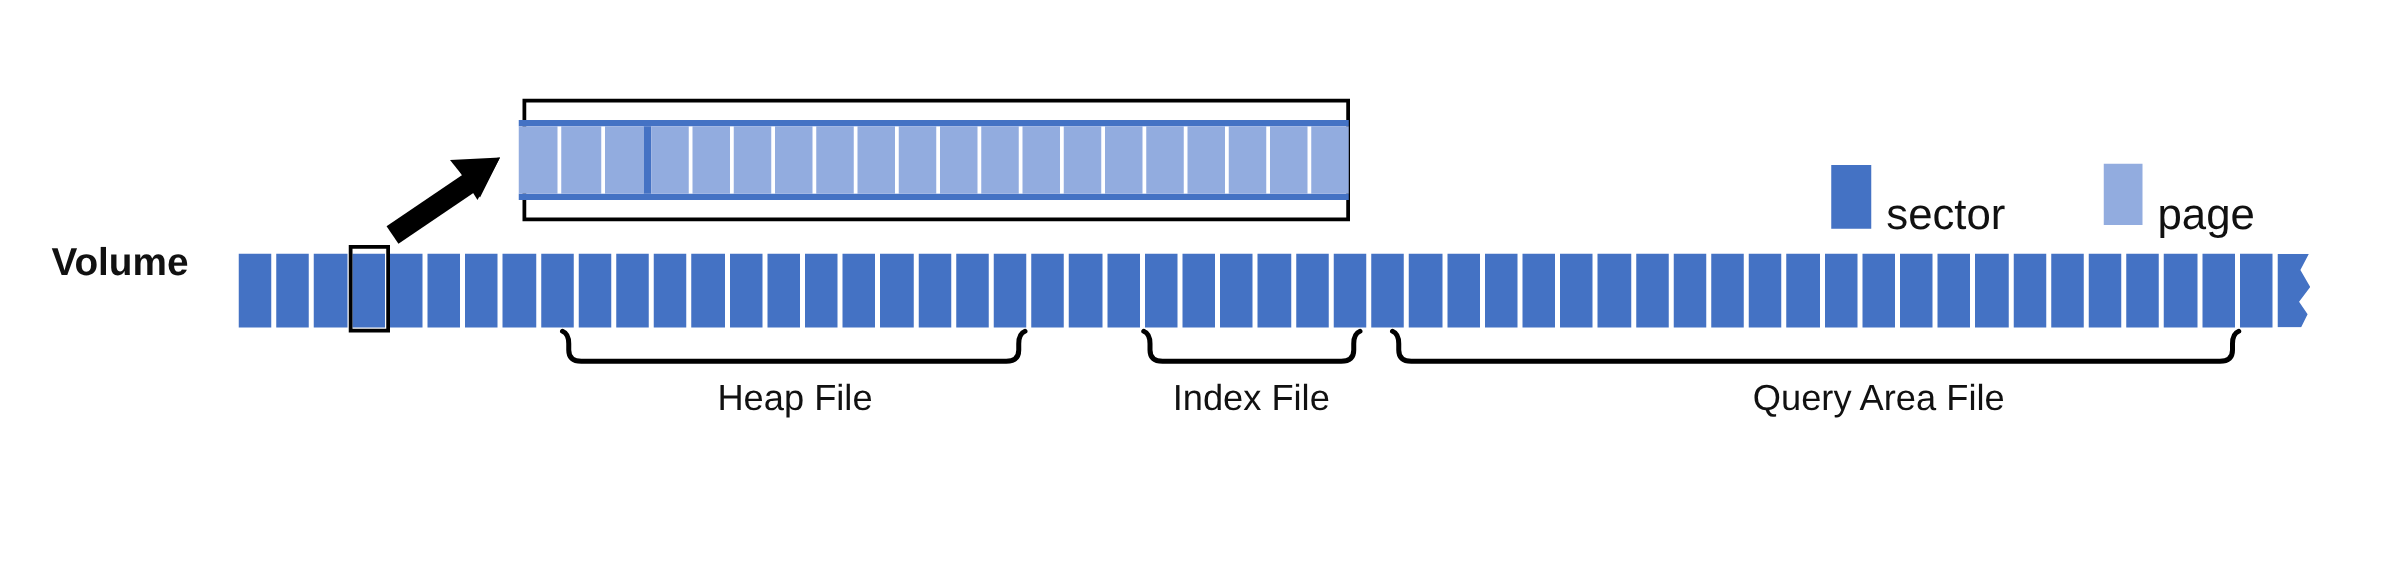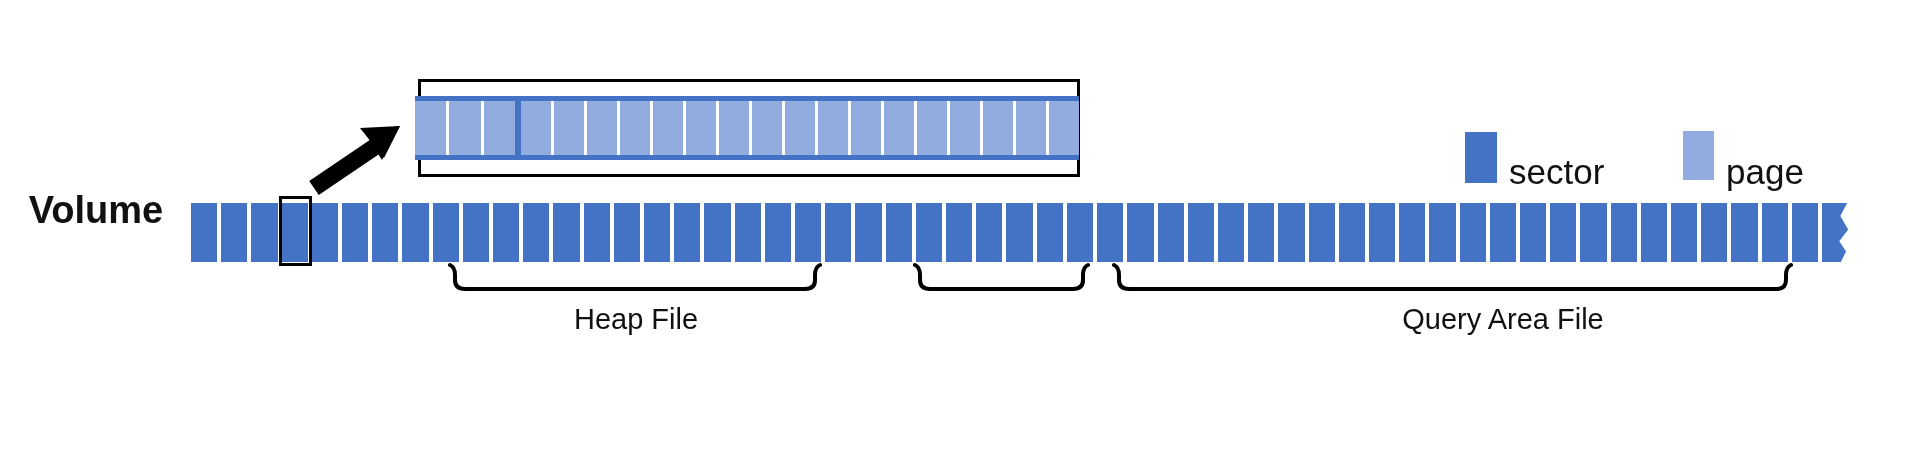--- a/index.html
+++ b/index.html
@@ -12,21 +12,21 @@
   .canvas{
     position:relative;
     width:1912px;height:452px;
     background:#ffffff;
     overflow:hidden;
   }
 
   
   .volume-label{
     position:absolute; left:10px; top:192px; width:172px;
-    text-align:center; font-weight:bold; font-size:38px; line-height:36px;
+    text-align:center; font-weight:bold; font-size:31px; line-height:36px;
     color:var(--ink);
   }
 
   
   .sector-strip{
     position:absolute; left:191px; top:203px; width:1657px; height:59px;
     display:flex; gap:4px;
   }
   .sector{
     flex:1 1 0; background:var(--sector);
@@ -195,15 +195,16 @@
   <span class="legend-swatch page-swatch"></span>
   <span class="legend-label page-label">page</span>
 
   <svg class="brace-svg" viewBox="0 0 1912 452">
     <path d="M450,265 Q455,267 455,275 L455,280 Q455,289 465,289 L805,289 Q815,289 815,280 L815,275 Q815,267 820,265" fill="none" stroke="#000" stroke-width="4" stroke-linecap="round"></path>
     <path d="M915,265 Q920,267 920,275 L920,280 Q920,289 930,289 L1073,289 Q1083,289 1083,280 L1083,275 Q1083,267 1088,265" fill="none" stroke="#000" stroke-width="4" stroke-linecap="round"></path>
     <path d="M1114,265 Q1119,267 1119,275 L1119,280 Q1119,289 1129,289 L1776,289 Q1786,289 1786,280 L1786,275 Q1786,267 1791,265" fill="none" stroke="#000" stroke-width="4" stroke-linecap="round"></path>
   </svg>
 
   <div class="file-label heap">Heap File</div>
+  <div class="file-label index">Index File</div>
   <div class="file-label query">Query Area File</div>
 
 </div>
 
 </body></html>

